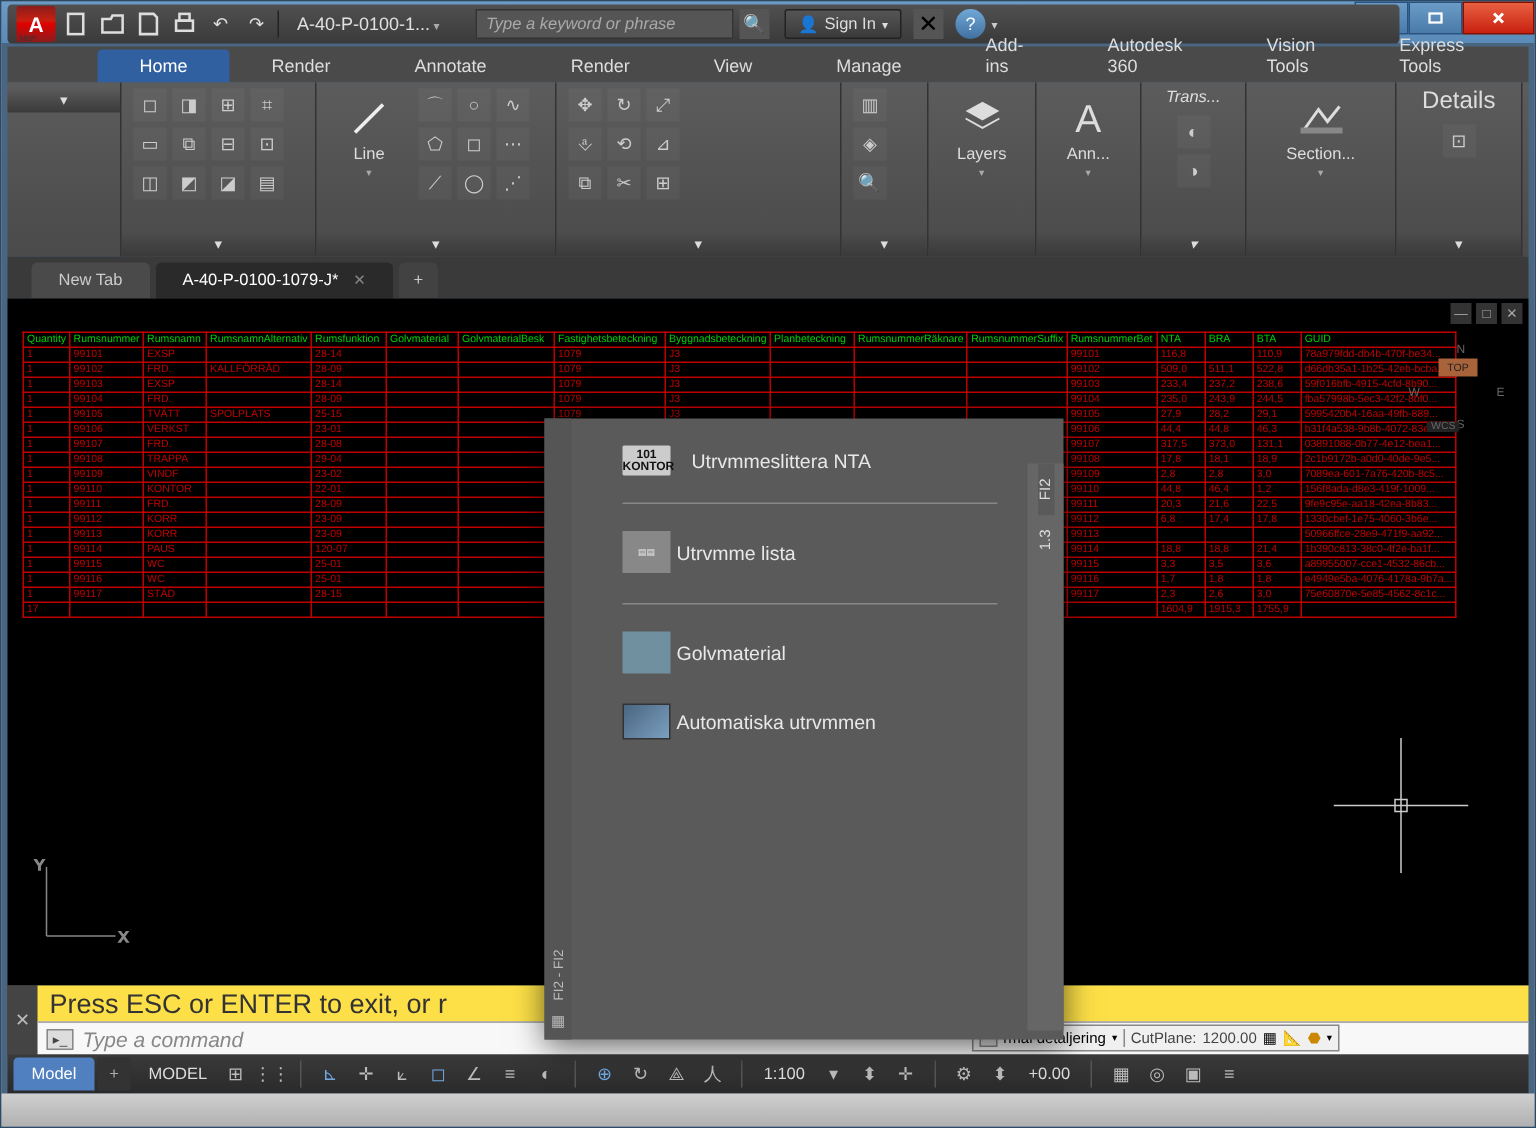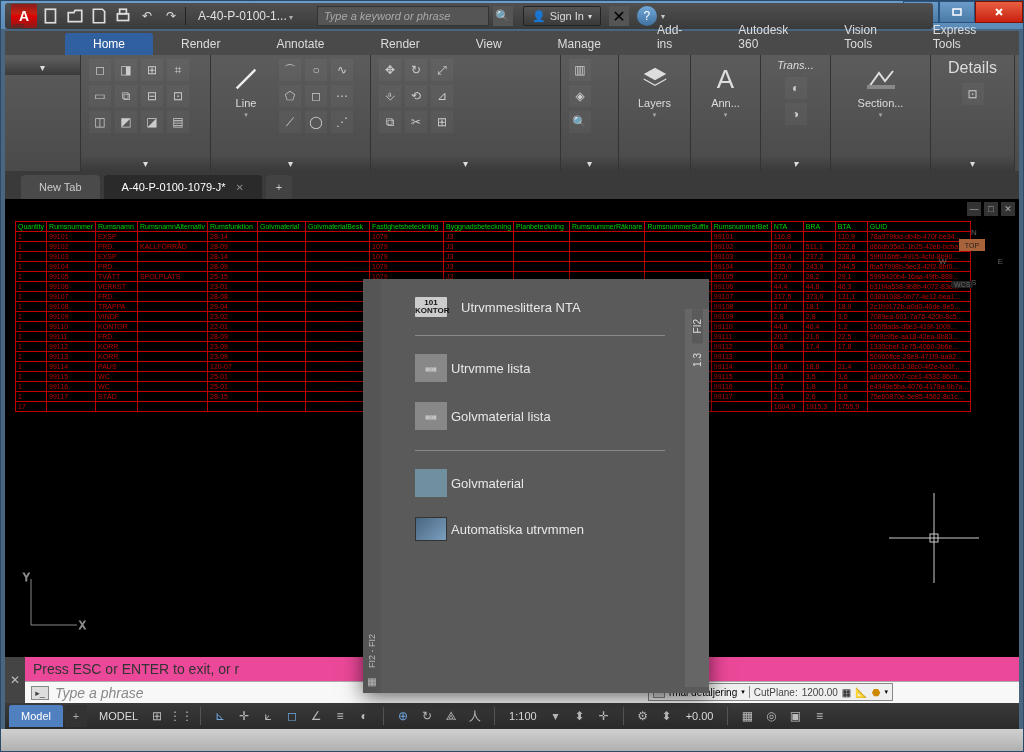--- a/index.html
+++ b/index.html
@@ -101,21 +101,21 @@
   .pal-head .thumb { width:32px; text-align:center; font-size:8px; font-weight:bold; color:#111; background:#ccc; padding:2px 0; line-height:1; border-radius:1px; }
   .pal-hr { height:1px; background:#888; margin:0 0 8px; }
   .pal-item { display:flex; align-items:center; gap:4px; padding:10px 0; }
   .pal-item .thumb2 { width:32px; height:28px; background:#888; display:flex; align-items:center; justify-content:center; font-size:6px; overflow:hidden; }
   .pal-item .thumb3 { width:32px; height:24px; background:linear-gradient(135deg,#4a6580,#7aa0c0); border:1px solid #333; }
 
   
   .cmd-area { position:absolute; left:4px; right:4px; bottom:48px; height:46px; background:#3a3a3a; display:flex; }
   .cmd-x { width:20px; background:#444; color:#bbb; display:flex; align-items:center; justify-content:center; font-size:12px; }
   .cmd-lines { flex:1; display:flex; flex-direction:column; }
-  .cmd-hist { flex:1; background:#ec4899; color:#333; font-family:"Consolas", monospace; font-size:14px; padding:2px 8px; display:flex; align-items:center; white-space:nowrap; overflow:hidden; }
+  .cmd-hist { flex:1; background:#fde047; color:#333; font-family:"Consolas", monospace; font-size:18px; padding:2px 8px; display:flex; align-items:center; white-space:nowrap; overflow:hidden; }
   .cmd-input { height:22px; background:#f8f8f8; display:flex; align-items:center; font-family:"Consolas", monospace; font-size:14px; color:#888; padding:0 6px; border-top:1px solid #aaa; }
   .cmd-input .arrow { width:18px; height:14px; background:#ddd; border:1px solid #888; font-size:9px; display:flex; align-items:center; justify-content:center; margin-right:6px; color:#444; }
   .detail-box { position:absolute; right:130px; bottom:50px; height:18px; display:flex; align-items:center; background:#f0f0f0; border:1px solid #888; font-size:10px; padding:0 4px; gap:4px; z-index:5; }
   .detail-box .cp { color:#444; }
 
   
   .statusbar { position:absolute; left:4px; right:4px; bottom:22px; height:26px; background:linear-gradient(to bottom,#3a3a3a,#2a2a2a); display:flex; align-items:center; color:#ddd; font-size:11px; }
   .model-tab { background:#5080c0; color:#fff; height:22px; padding:0 12px; display:flex; align-items:center; border-radius:3px 3px 0 0; margin-left:4px; }
   .layout-plus { width:22px; height:22px; background:#333; color:#aaa; display:flex; align-items:center; justify-content:center; margin-left:2px; }
   .sb-sep { width:1px; height:18px; background:#555; margin:0 6px; }
@@ -811,24 +811,20 @@
           <div>101</div>
           <div>KONTOR</div>
         </div>
         <span>Utrvmmeslittera NTA</span>
       </div>
       <div class="pal-hr"></div>
       <div class="pal-item">
         <div class="thumb2">▤▤</div>
         <span>Utrvmme lista</span>
       </div>
-      <div class="pal-item">
-        <div class="thumb2">▤▤</div>
-        <span>Golvmaterial lista</span>
-      </div>
       <div class="pal-hr" style="margin-top:10px;"></div>
       <div class="pal-item">
         <div class="thumb2" style="background:#7090a0;"></div>
         <span>Golvmaterial</span>
       </div>
       <div class="pal-item">
         <div class="thumb3"></div>
         <span>Automatiska utrvmmen</span>
       </div>
     </div>
@@ -849,21 +845,21 @@
 
   <div class="cmd-area">
     <div class="cmd-x">✕</div>
     <div class="cmd-lines">
       <div class="cmd-hist">
         <span>Press ESC or ENTER to exit, or r</span>
         <span style="margin-left:330px;">enu.</span>
       </div>
       <div class="cmd-input">
         <span class="arrow">▸_</span>
-        <span style="font-style:italic;">Type a phrase</span>
+        <span style="font-style:italic;">Type a command</span>
       </div>
     </div>
   </div>
 
   <div class="statusbar">
     <div class="model-tab">Model</div>
     <div class="layout-plus">+</div>
     <div class="sb-txt">MODEL</div>
     <div class="sb-icons">
       <div class="sb-ico">⊞</div>

